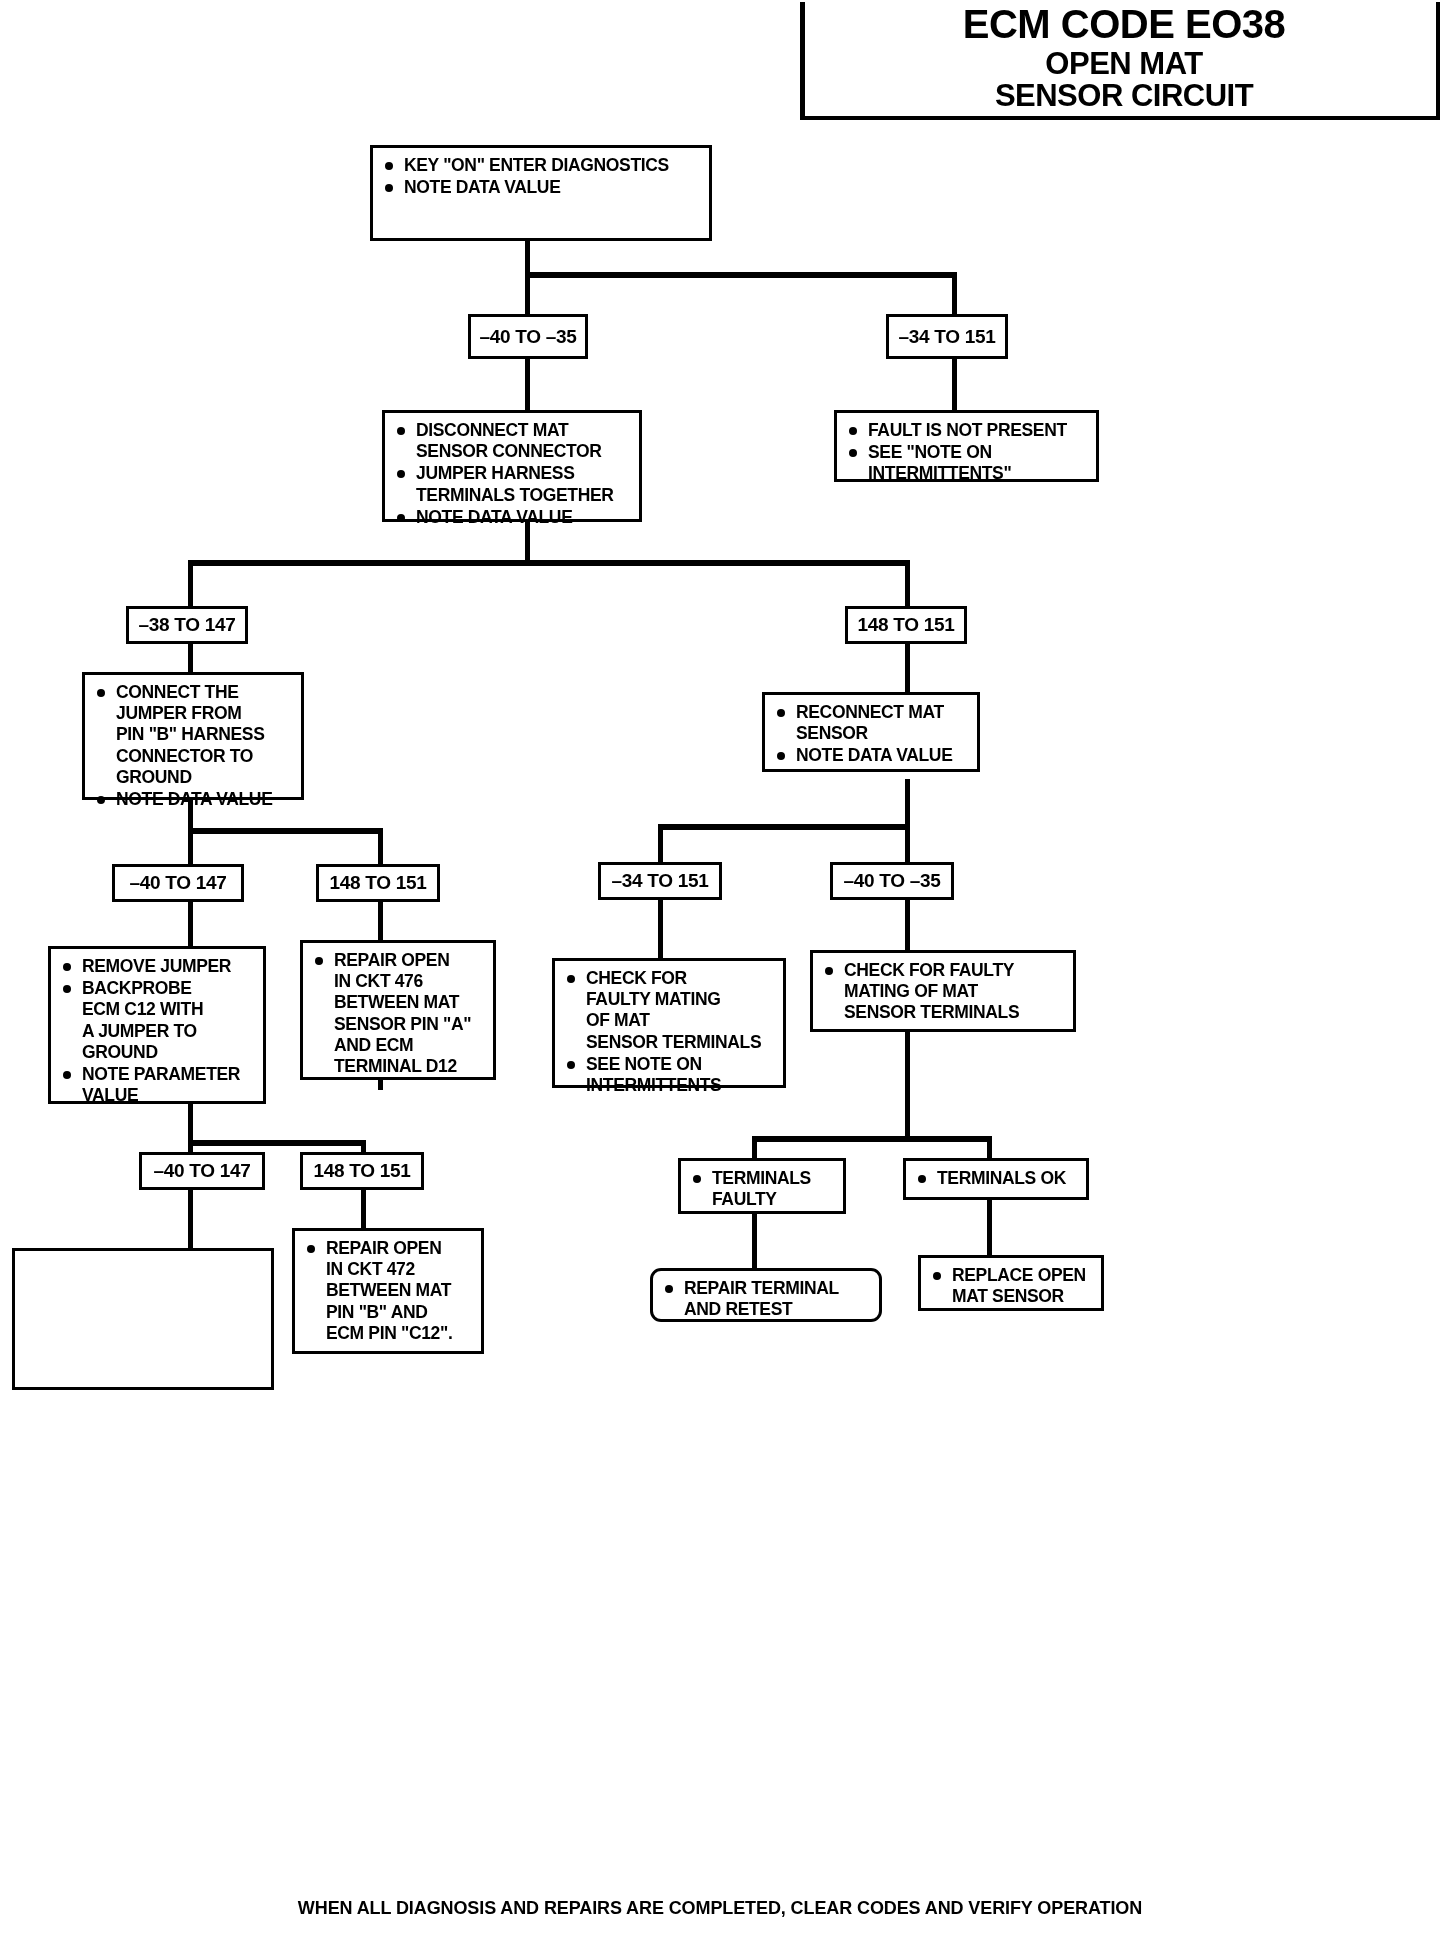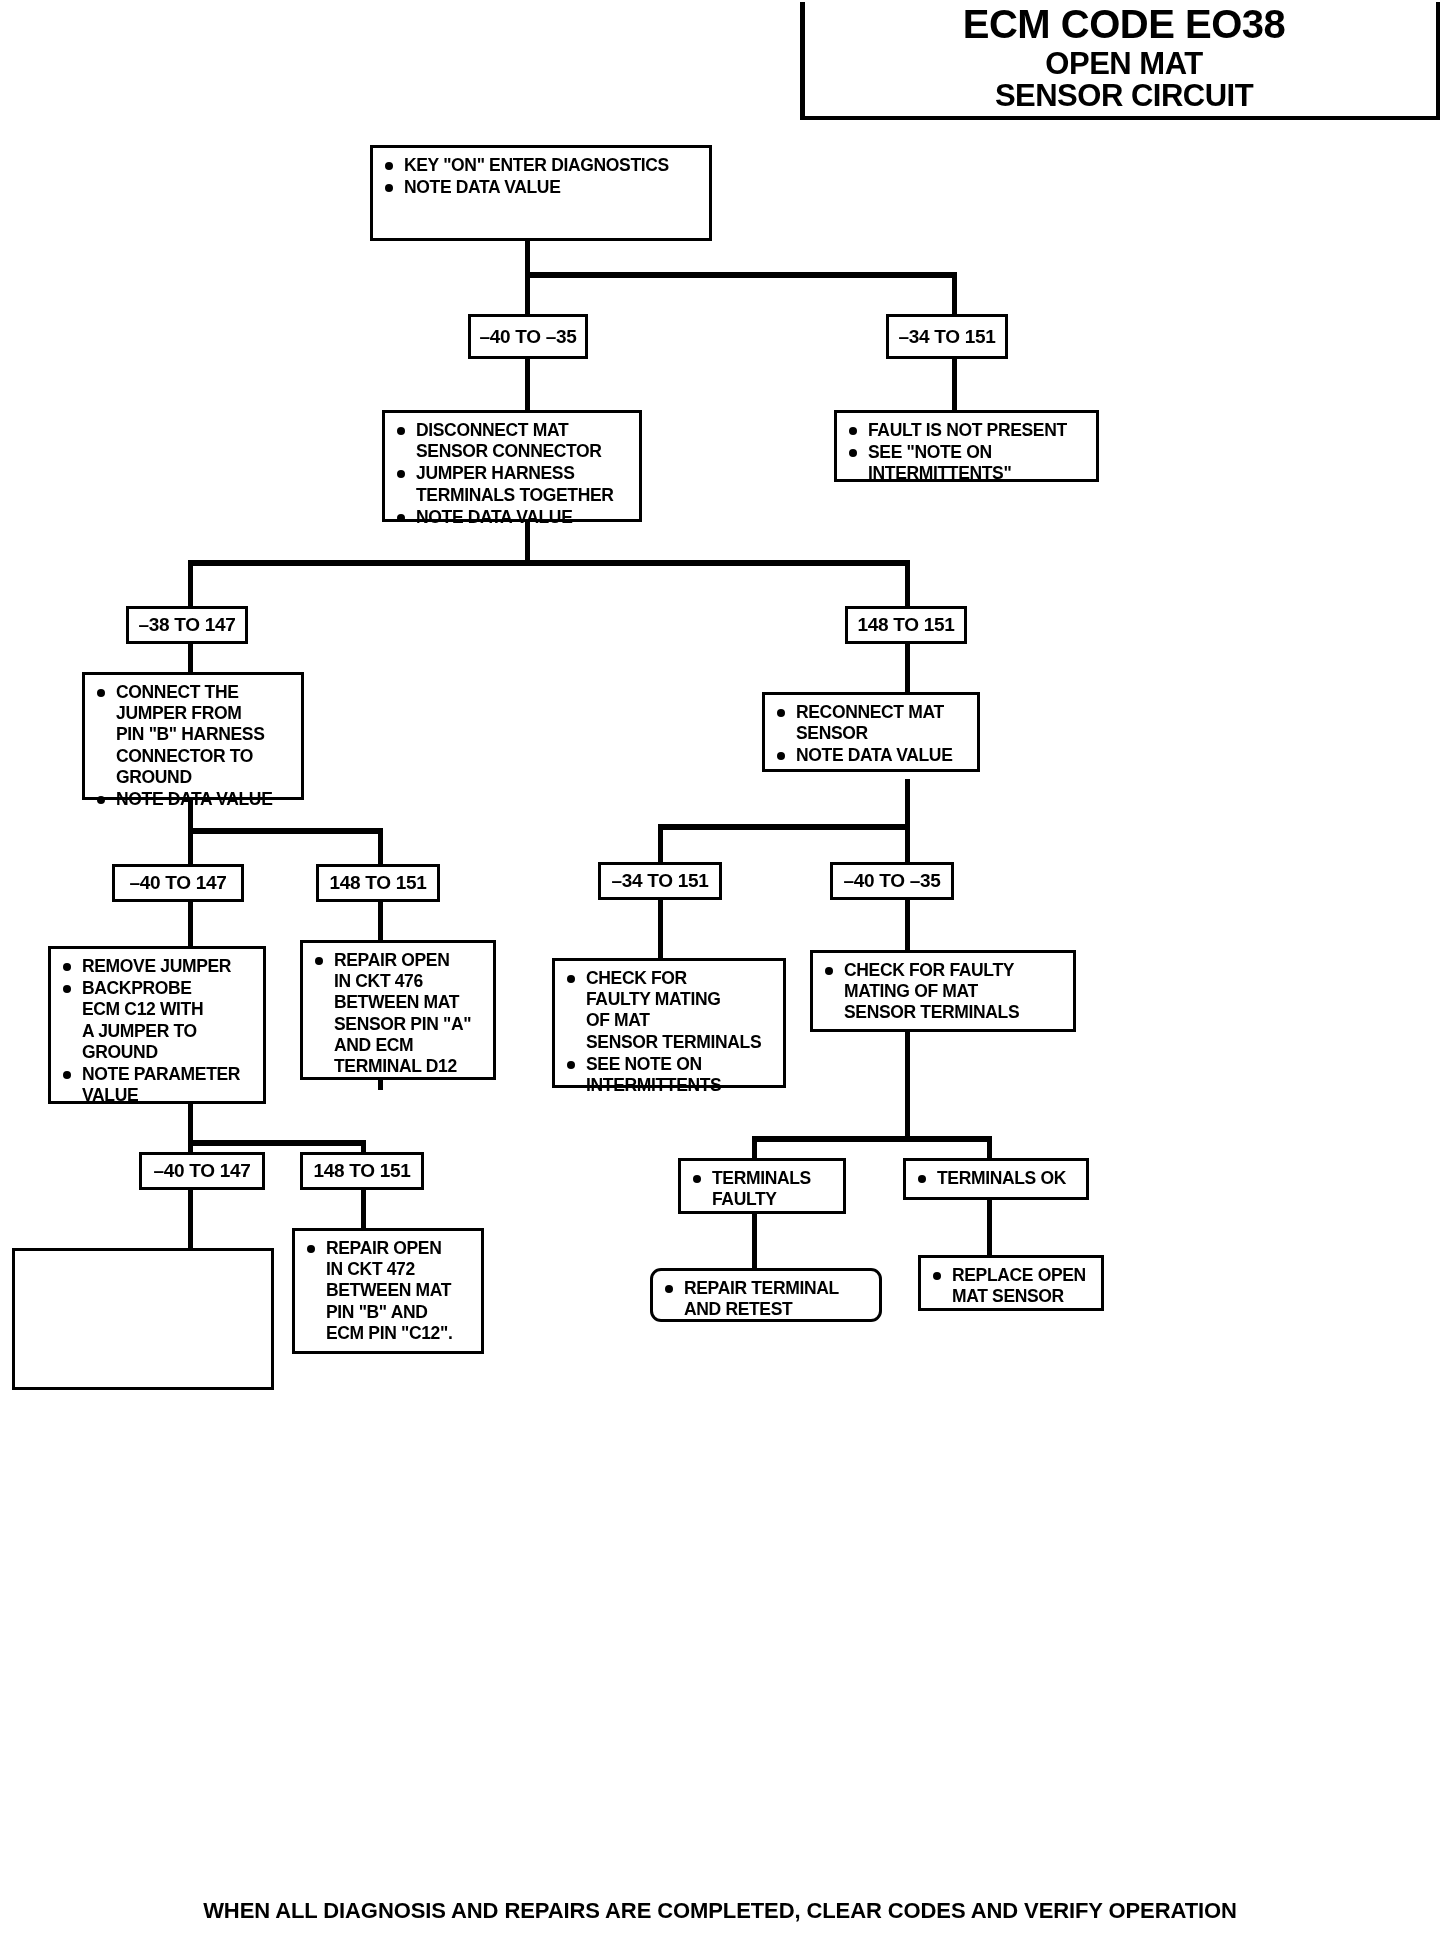--- a/index.html
+++ b/index.html
@@ -30,21 +30,21 @@
           width:8px;height:8px;border-radius:50%;background:#000;}
   .act li span{display:block;}
 
   
   .ln{position:absolute;background:#000;z-index:1;}
   .vl{width:5px;}
   .hl{height:5px;}
 
   
   #footer{position:absolute;left:0;top:1898px;width:1440px;text-align:center;
-      font-weight:bold;font-size:22px;letter-spacing:-0.1px;}
+      font-weight:bold;font-size:18px;letter-spacing:-0.1px;}
 </style>
 </head>
 <body>
 
 <div id="header-rule"></div>
 <div id="header-block"></div>
 <div class="hdr-line" id="hdr-title">ECM CODE EO38</div>
 <div class="hdr-line" id="hdr-sub1">OPEN MAT</div>
 <div class="hdr-line" id="hdr-sub2">SENSOR CIRCUIT</div>
 

